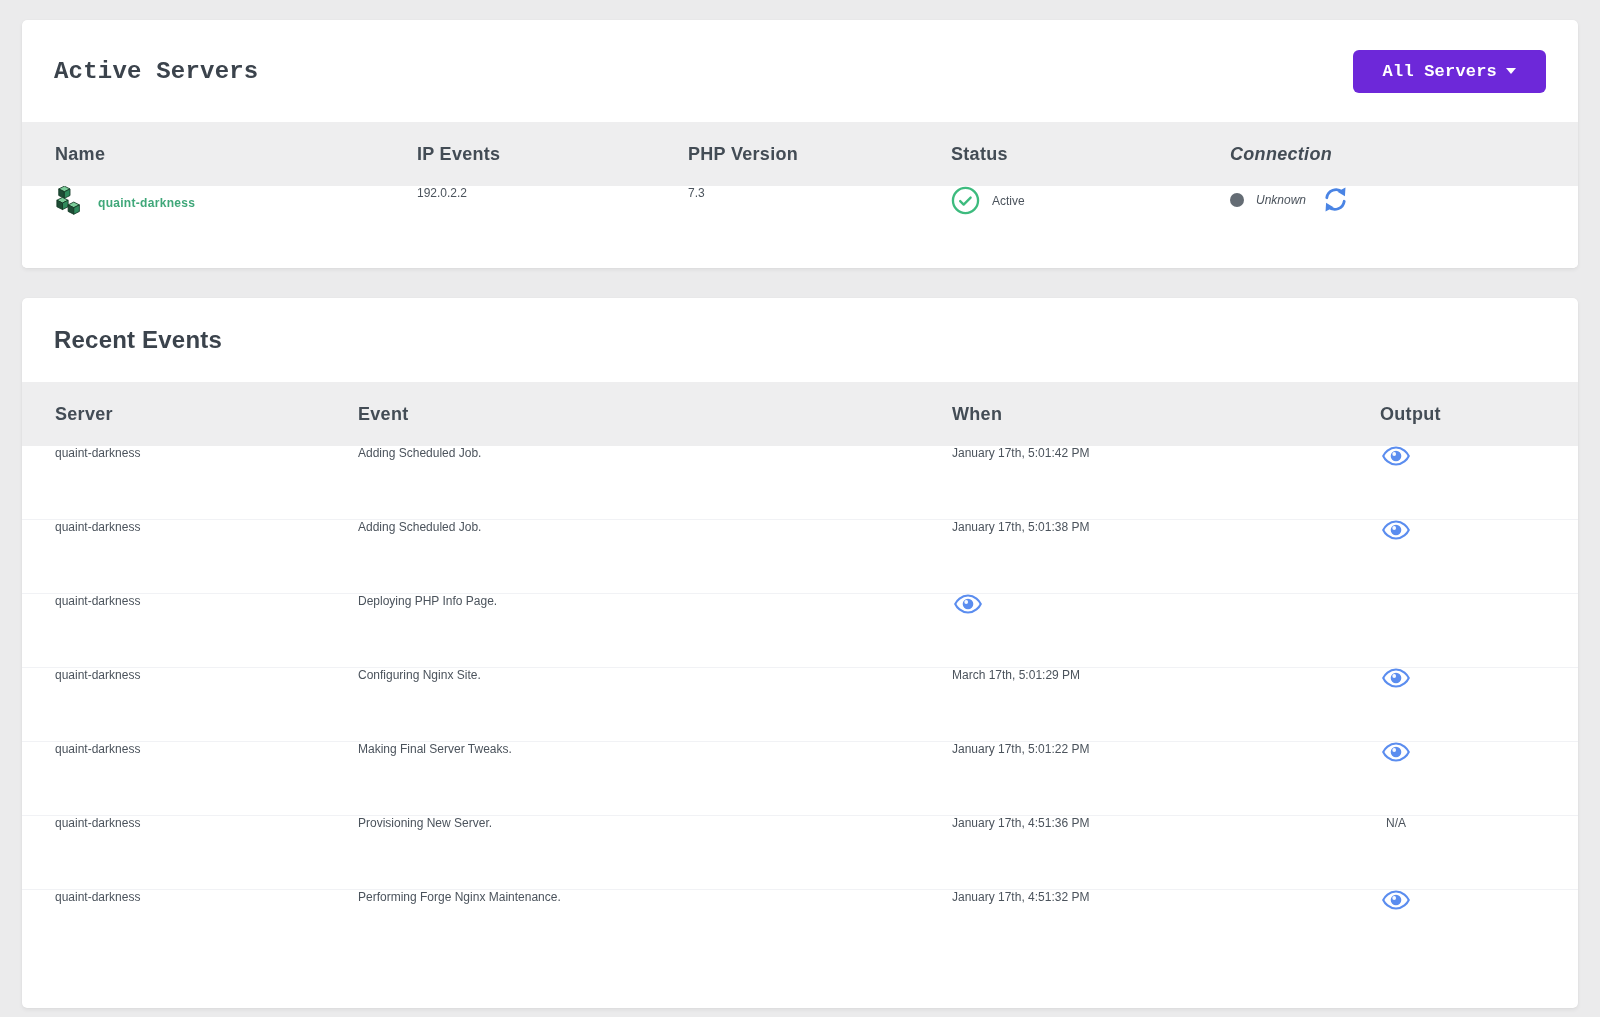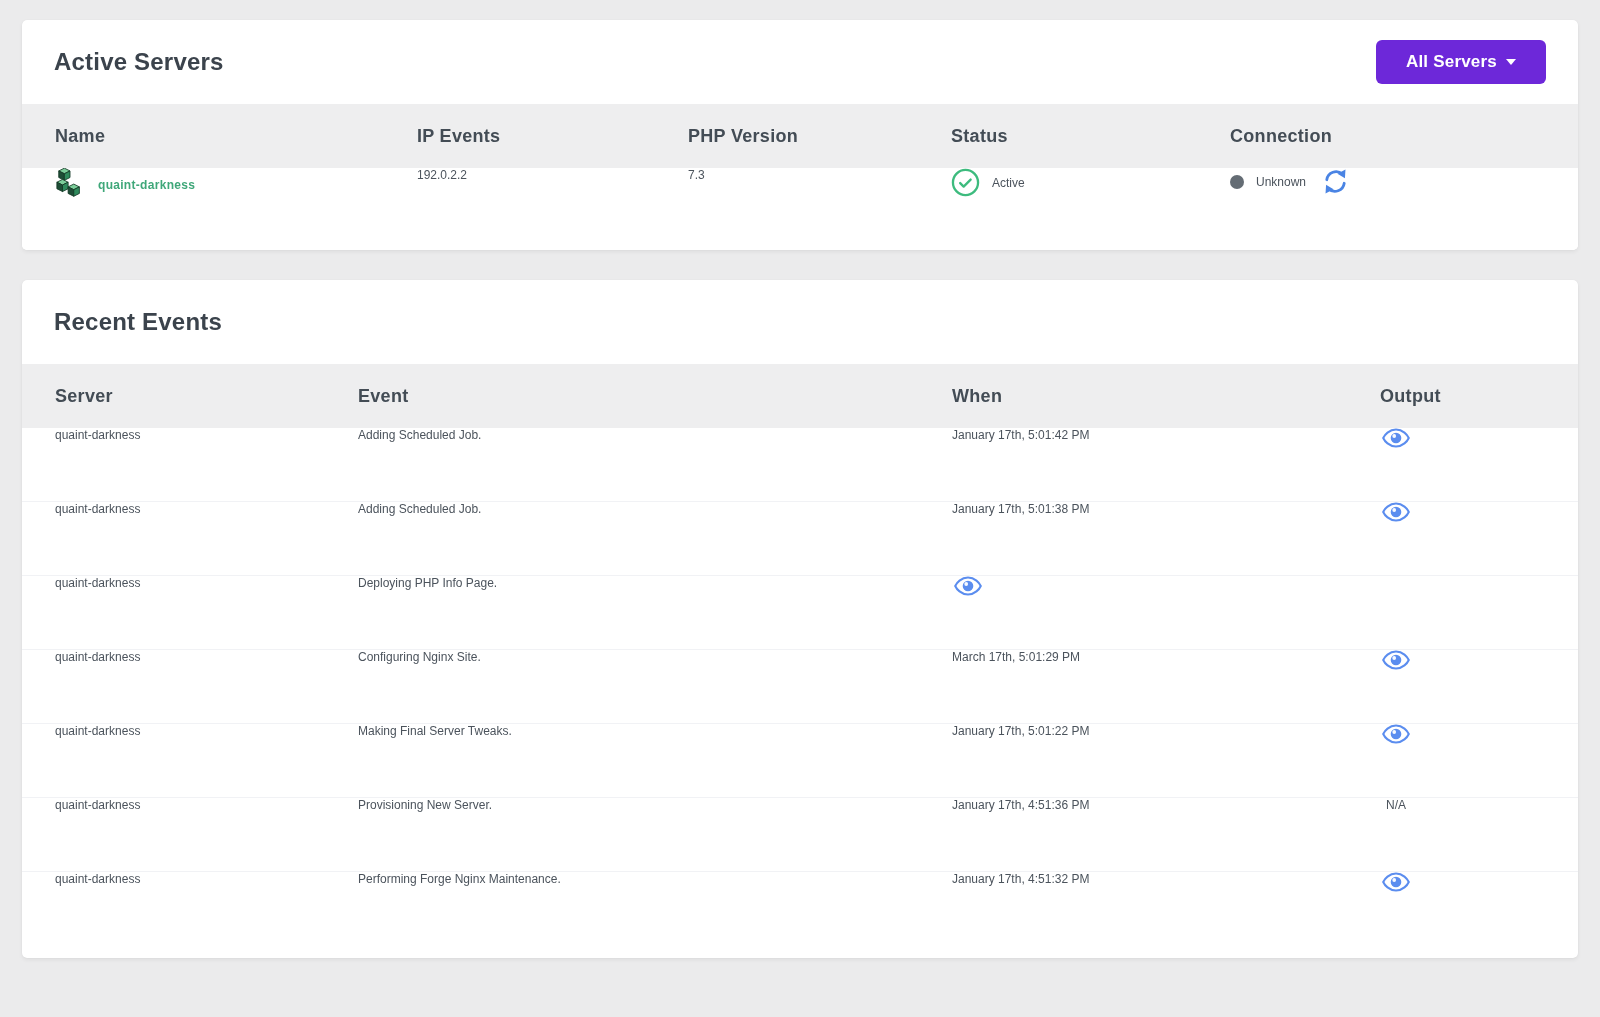--- a/index.html
+++ b/index.html
@@ -10,27 +10,27 @@
     overflow: hidden;
   }
   .card {
     margin: 0 22px;
     background: #ffffff;
     border-radius: 5px;
     box-shadow: 0 2px 4px rgba(0,0,0,0.06), 0 0 1px rgba(0,0,0,0.08);
     overflow: hidden;
   }
   .card-1 { margin-top: 20px; }
-  .card-2 { margin-top: 30px; padding-bottom: 12px; }
+  .card-2 { margin-top: 30px; padding-bottom: 44px; }
 
   .card-head {
     display: flex; align-items: center; justify-content: space-between;
     padding: 0 32px;
   }
-  .card-1 .card-head { height: 84px; }
+  .card-1 .card-head { height: 102px; font-family: Liberation Mono, monospace; }
   .card-2 .card-head { height: 84px; }
   .card-title {
     font-size: 24px; font-weight: 700; color: #3b434c; letter-spacing: 0.2px;
   }
 
   .filter-btn {
     display: inline-flex; align-items: center; gap: 9px;
     background: #6d28d9; border: none; border-radius: 6px;
     color: #ffffff; font-family: inherit;
     font-size: 17px; font-weight: 700; letter-spacing: 0.2px;
@@ -56,21 +56,21 @@
   }
   .card-1 .trow { height: 82px; }
   .card-2 .trow { height: 74px; border-bottom: 1px solid #f1f2f5; }
   .card-2 .trow:last-child { border-bottom: none; }
 
   
   .col-name   { width: 395px; padding-left: 33px; display: flex; align-items: center; gap: 13px; }
   .col-ip     { width: 271px; }
   .col-php    { width: 263px; }
   .col-status { width: 279px; display: flex; align-items: center; gap: 12px; }
-  .col-conn   { flex: 1; display: flex; align-items: center; gap: 12px; }
+  .col-conn   { flex: 1; display: flex; align-items: center; gap: 12px; font-style: italic; }
 
   
   .col-server { width: 336px; padding-left: 33px; }
   .col-event  { width: 594px; }
   .col-when   { width: 428px; }
   .col-output { flex: 1; display: flex; align-items: center; }
 
   .server-link {
     color: #3fa779; font-weight: 700; letter-spacing: 0.3px;
     text-decoration: none; cursor: pointer;

